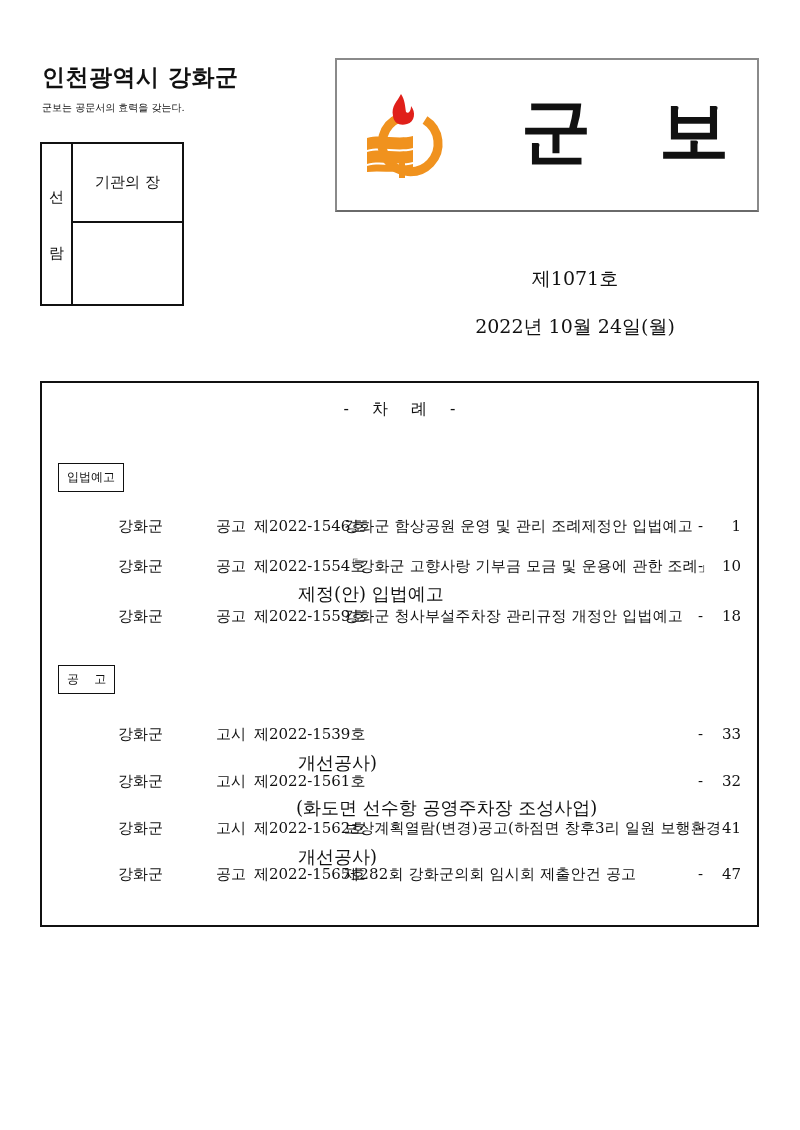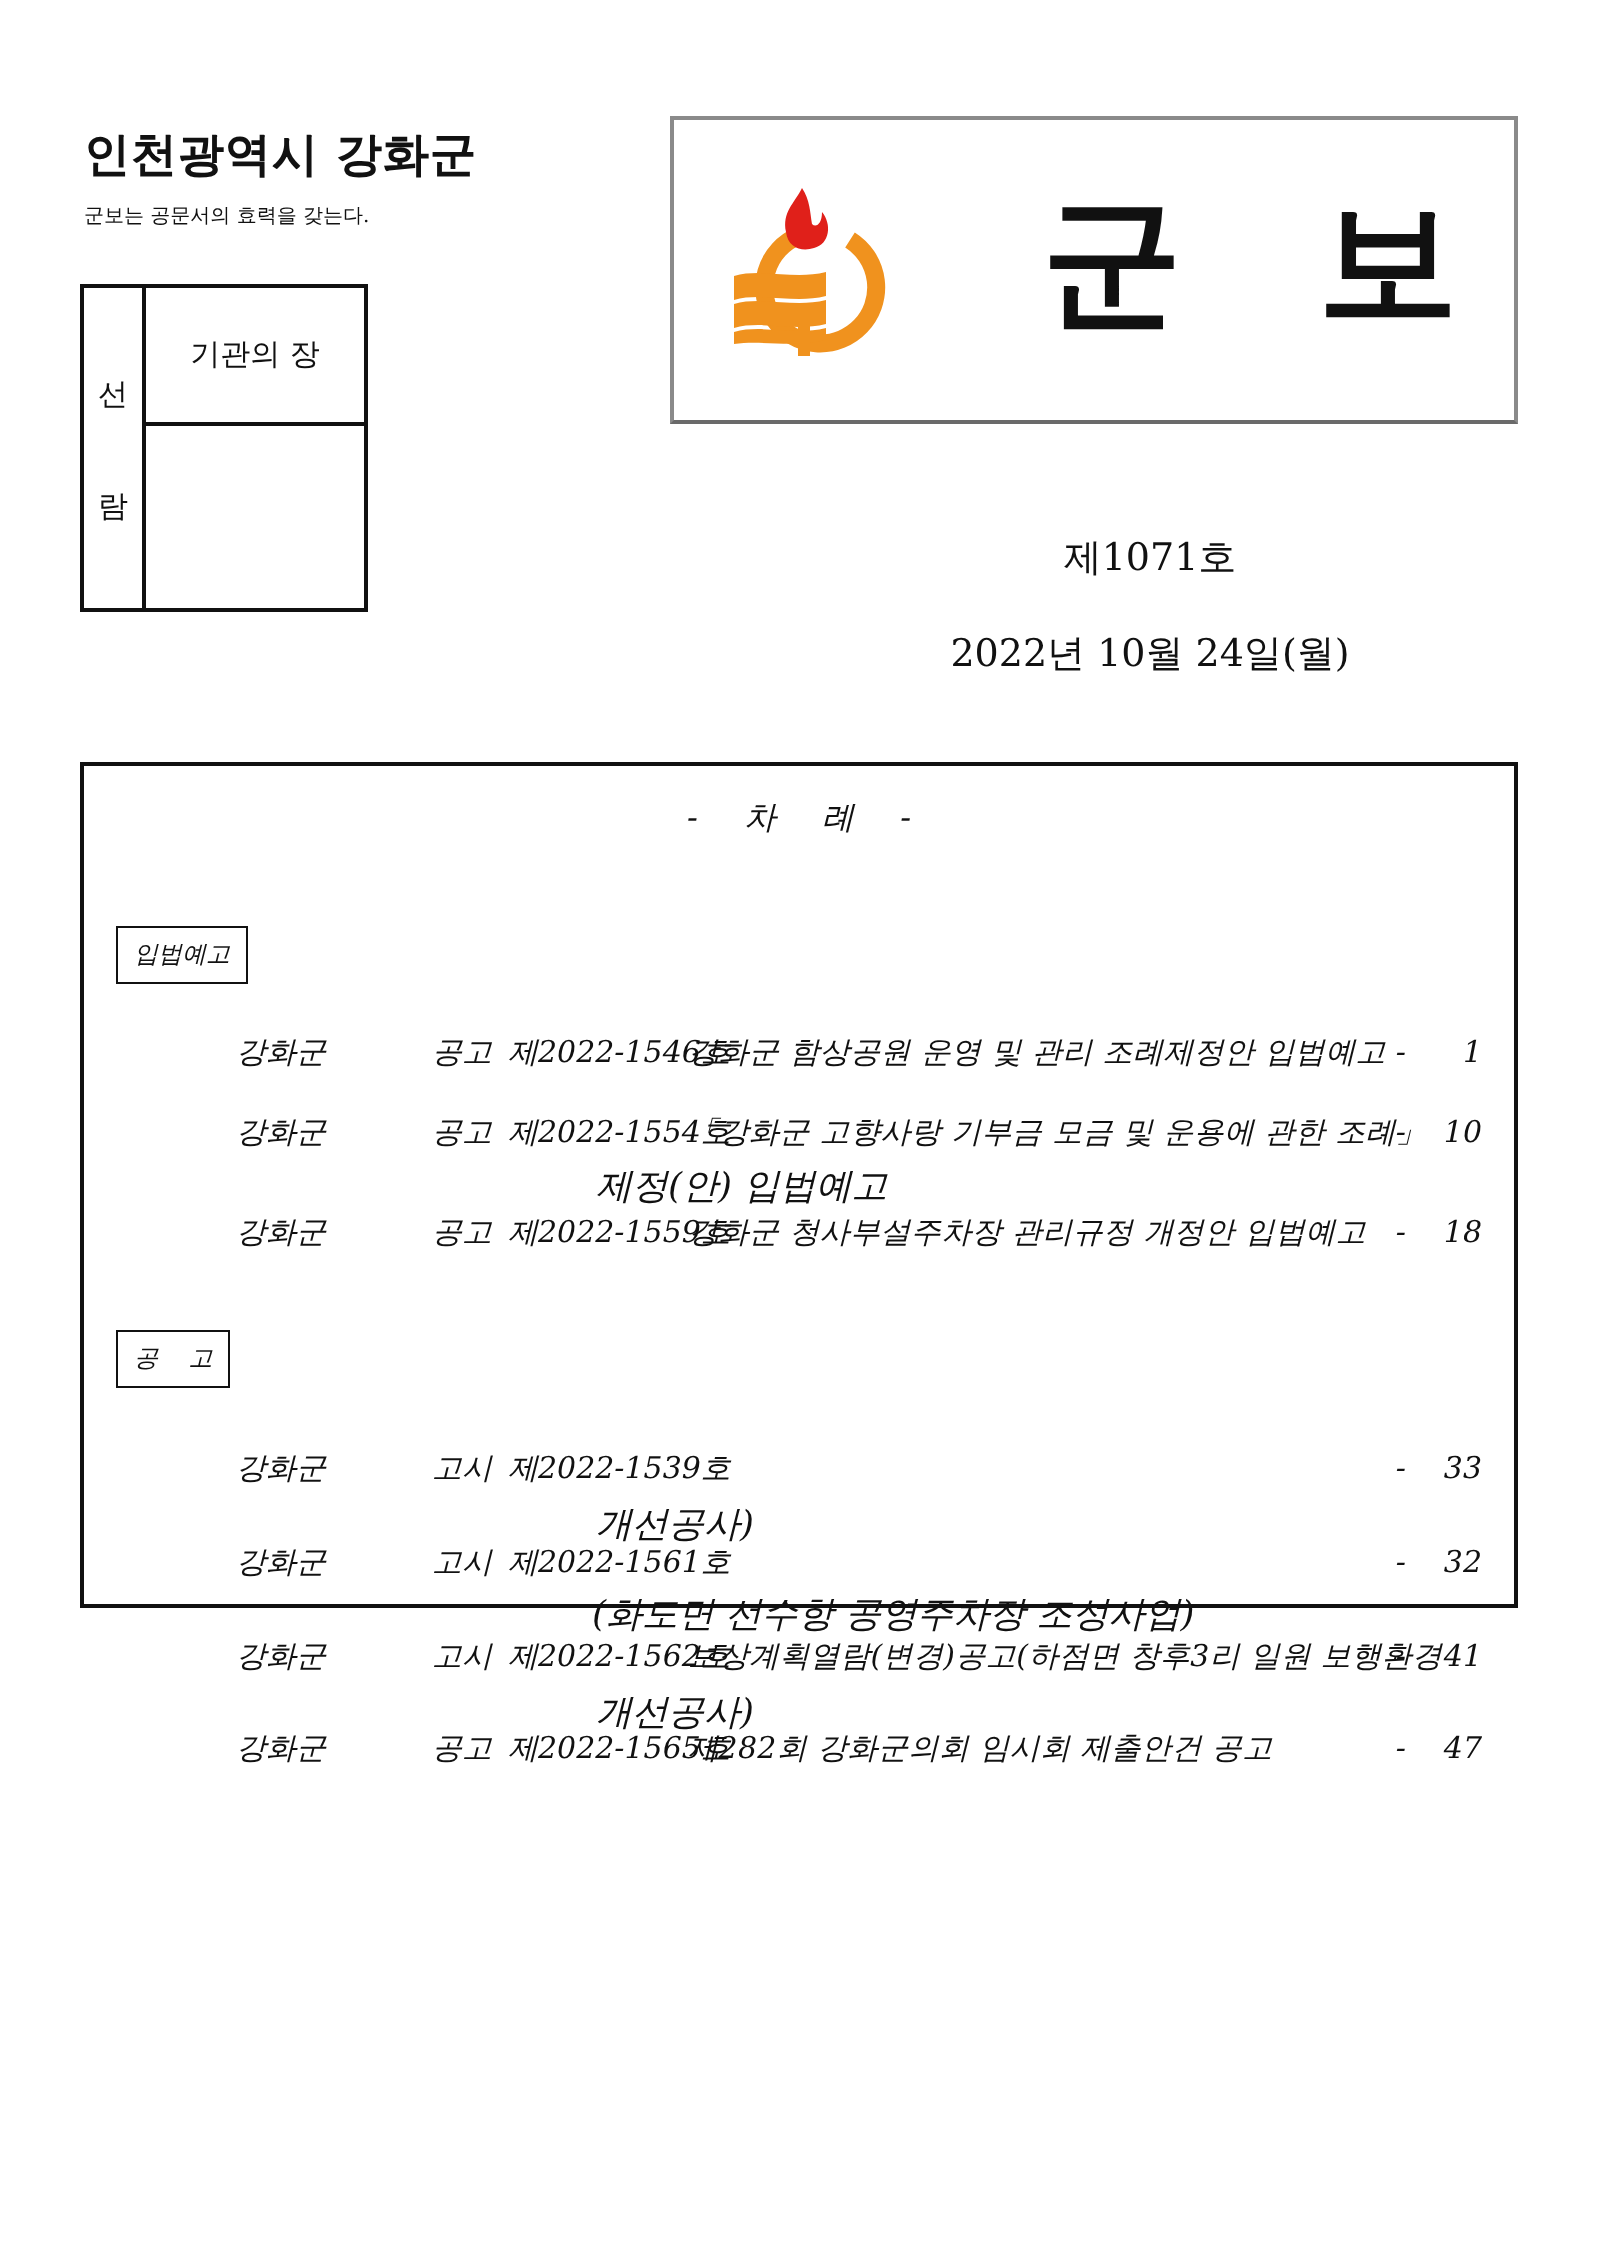--- a/index.html
+++ b/index.html
@@ -7,31 +7,31 @@
          font-family:"DejaVu Serif","Liberation Serif",serif; color:#111; }
   .abs { position:absolute; }
   .sans { font-family:"DejaVu Sans","Liberation Sans",sans-serif; }
 
   .region-title { left:42px; top:62px; font-size:23px; font-weight:bold; letter-spacing:0.5px; }
   .region-sub { left:42px; top:101px; font-size:10px; }
 
   .review-box { left:40px; top:142px; width:144px; height:164px; border:2px solid #111; box-sizing:border-box; }
   .review-side { position:absolute; left:0; top:0; width:31px; height:100%; border-right:2px solid #111; box-sizing:border-box; }
   .review-side span { position:absolute; left:0; width:29px; text-align:center; font-size:15px; }
-  .review-head { position:absolute; left:31px; top:0; right:0; height:69px; border-bottom:2px solid #111; box-sizing:border-box;
+  .review-head { position:absolute; left:31px; top:0; right:0; height:79px; border-bottom:2px solid #111; box-sizing:border-box;
                  display:flex; align-items:center; justify-content:center; font-size:15px; }
 
   .masthead { left:335px; top:58px; width:424px; height:154px; border:2px solid #8a8a8a; border-bottom-color:#6a6a6a; box-sizing:border-box; }
   .logo { position:absolute; left:24px; top:30px; width:90px; height:100px; }
   .mast-char { position:absolute; top:36px; font-size:70px; font-weight:bold; line-height:1; }
 
   .issue-no { left:0; width:1150px; top:266px; text-align:center; font-size:19px; }
   .issue-date { left:0; width:1150px; top:314px; text-align:center; font-size:19px; }
 
-  .toc { left:40px; top:381px; width:719px; height:423px; border:2px solid #111; box-sizing:border-box;font-style:italic; }
+  .toc { left:40px; top:381px; width:719px; height:546px; border:2px solid #111; box-sizing:border-box; }
   .toc-title { position:absolute; left:0; right:0; top:16px; text-align:center; font-size:16px; word-spacing:18px; }
   .section-box { position:absolute; left:16px; border:1.5px solid #111; font-size:12px; padding:5px 8px; }
   .row { position:absolute; left:30px; right:16px; font-size:15px; line-height:23px; height:23px; white-space:nowrap;margin-left:46px; }
   .row .org { position:absolute; left:0; width:100px; }
   .row .kind { position:absolute; left:98px; }
   .row .no { position:absolute; left:136px; }
   .row .ttl { position:absolute; left:226px; letter-spacing:0.2px; }
   .row .dash { position:absolute; right:38px; }
   .row .pg { position:absolute; right:0; width:30px; text-align:right; }
   .cont { position:absolute; left:256px; font-size:18px; line-height:23px; }

